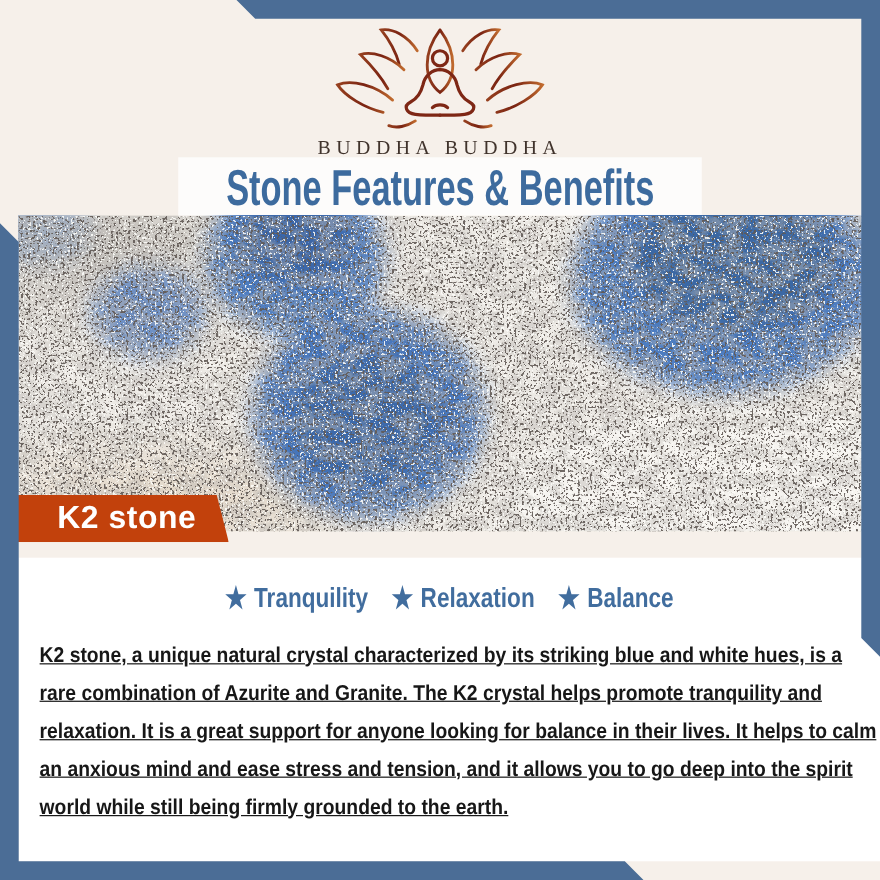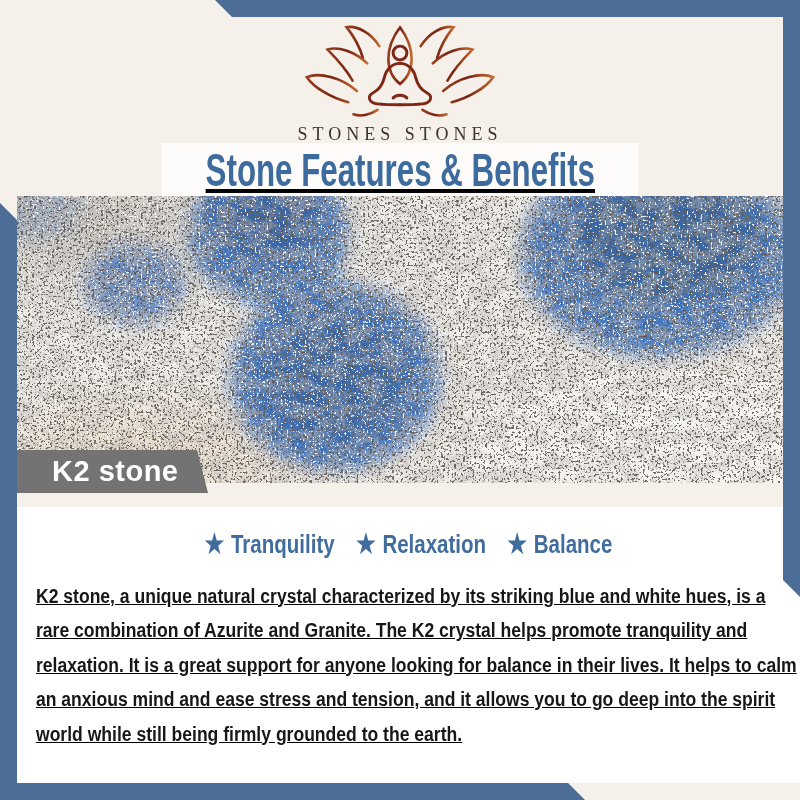--- a/index.html
+++ b/index.html
@@ -7,30 +7,30 @@
   .canvas{position:relative;width:800px;height:800px;background:#f6f0ea;overflow:hidden;}
 
   
   .brand{position:absolute;top:22px;left:0;width:800px;text-align:center;z-index:5;}
   .brand .lotus{display:block;margin:0 auto;}
   .brand-name{display:block;margin-top:2px;font-family:"Liberation Serif",serif;
     font-size:18px;letter-spacing:5px;color:#40332c;font-weight:400;}
 
   
   .title-banner{position:absolute;left:162px;top:143px;width:476px;height:53px;
-    background:#fdfcfb;z-index:6;display:flex;align-items:center;justify-content:center;text-decoration:underline;}
+    background:#fdfcfb;z-index:6;display:flex;align-items:center;justify-content:center;}
   .title-banner .title{font-weight:bold;font-size:46px;color:#3d6b9e;white-space:nowrap;
     transform:scaleX(0.68);transform-origin:50% 50%;letter-spacing:0px;}
 
   
   .stone-photo{position:absolute;left:17px;top:196px;width:766px;height:287px;z-index:4;}
 
   
   .k2-label{position:absolute;left:0;top:450px;width:208px;height:43px;z-index:8;
-    background:#737373;clip-path:polygon(0 0,197px 0,208px 100%,0 100%);
+    background:#c2410c;clip-path:polygon(0 0,197px 0,208px 100%,0 100%);
     display:flex;align-items:center;}
   .k2-label .k2-text{color:#ffffff;font-weight:bold;font-size:29px;padding-left:52px;
     letter-spacing:0.5px;white-space:nowrap;}
 
   
   .content-panel{position:absolute;left:17px;top:507px;width:783px;height:276px;
     background:#ffffff;z-index:5;}
   .features-row{margin-top:23px;display:flex;justify-content:center;align-items:center;
     gap:26px;transform:scaleX(0.82);transform-origin:50% 50%;white-space:nowrap;}
   .feature{display:flex;align-items:center;gap:8px;color:#416d9e;font-weight:bold;font-size:25px;}
@@ -67,21 +67,21 @@
         <path d="M94,102 C85,108 74,110 66,107"></path>
         <path d="M146,102 C155,108 166,110 174,107"></path>
       </g>
       <g fill="none" stroke="#7e2715" stroke-width="3.4" stroke-linecap="round">
         <circle cx="120" cy="36" r="8"></circle>
         <path d="M120,48 C112,48 104,54 102,64 C100,72 97,78 89,82 C81,86 84,94 94,95 C103,96 112,96 120,96"></path>
         <path d="M120,48 C128,48 136,54 138,64 C140,72 143,78 151,82 C159,86 156,94 146,95 C137,96 128,96 120,96"></path>
         <path d="M112,88 C116,84 124,84 128,88"></path>
       </g>
     </svg>
-    <span class="brand-name">STONES STONES</span>
+    <span class="brand-name">BUDDHA BUDDHA</span>
   </div>
 
   <div class="title-banner">
     <span class="title">Stone Features &amp; Benefits</span>
   </div>
 
   <div class="stone-photo">
     <svg width="766" height="287" viewBox="0 0 766 287">
       <defs>
         <radialGradient id="gTL" cx="0.5" cy="0.5" r="0.5">

